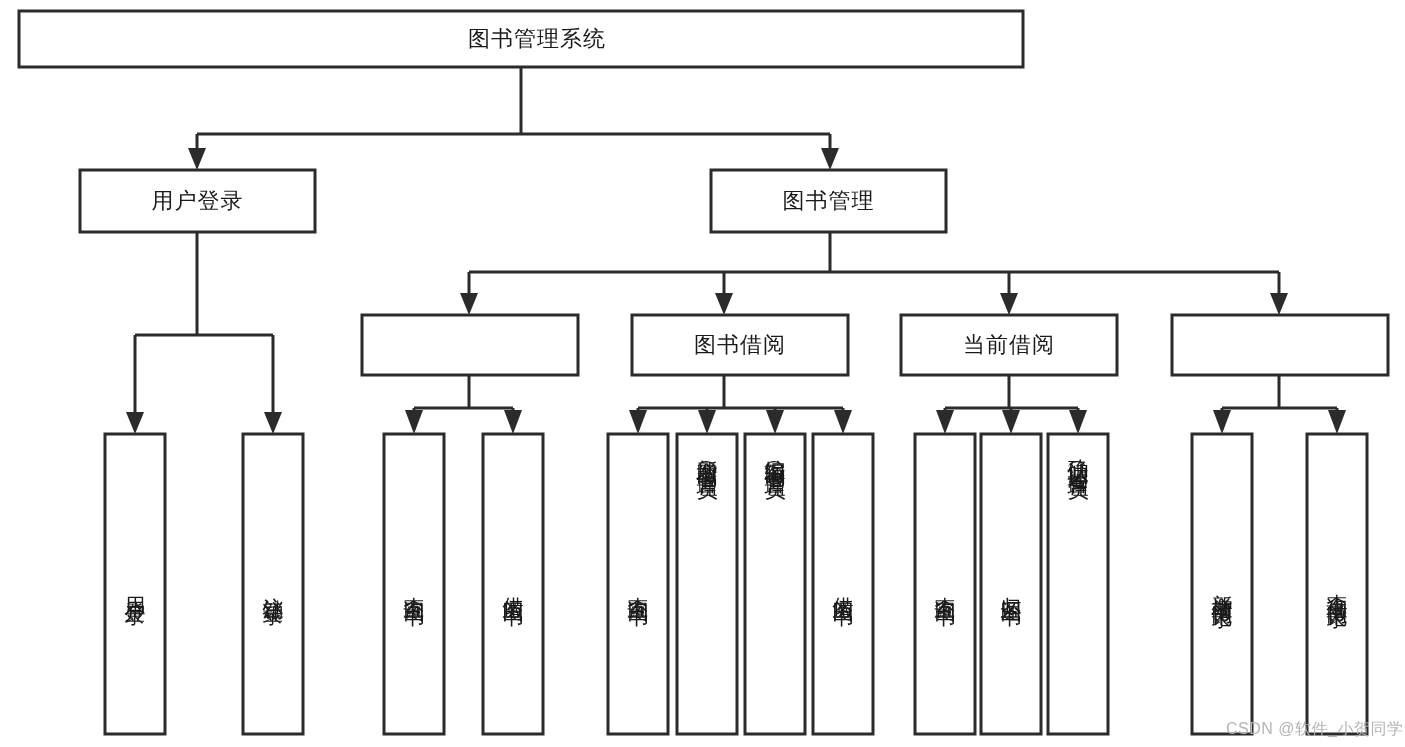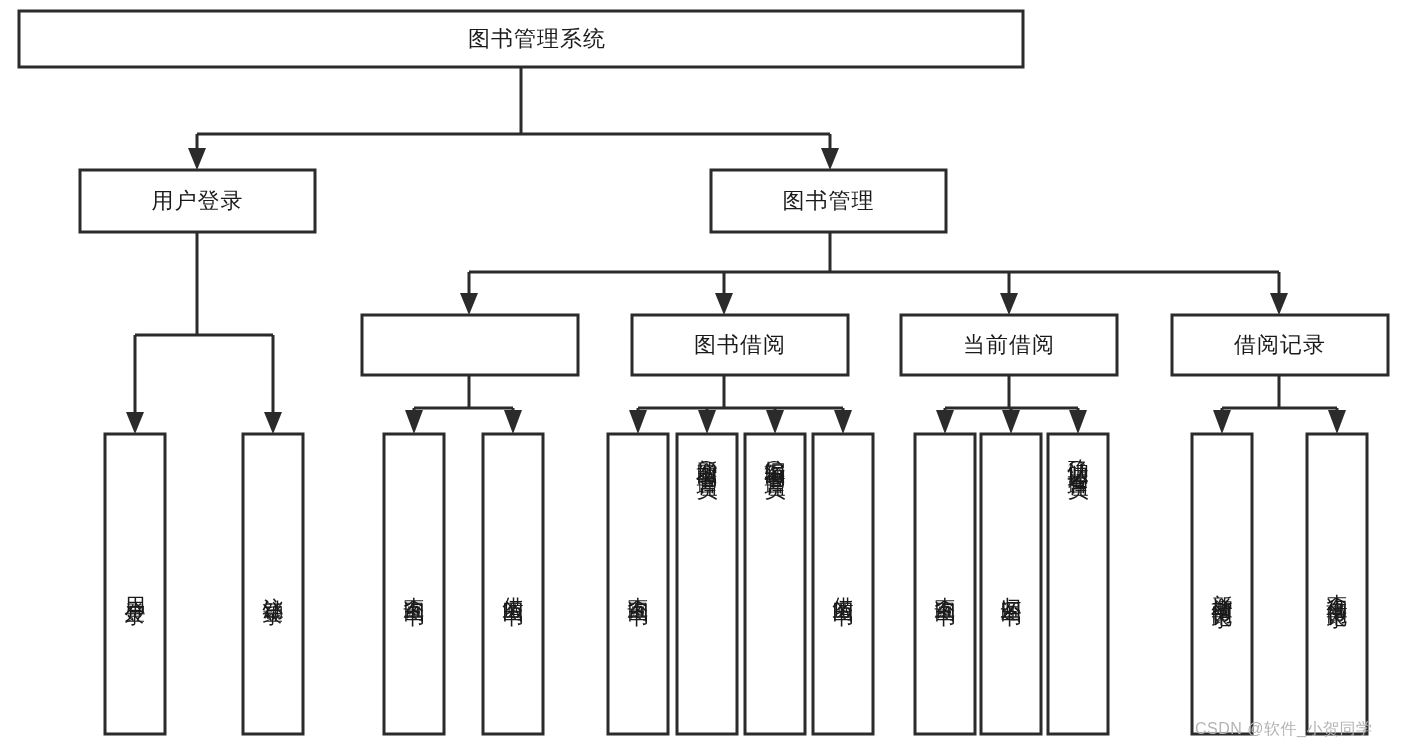--- a/index.html
+++ b/index.html
@@ -70,20 +70,21 @@
     justify-content: flex-start;
     padding-top: 8px;
   }
   .watermark {
     position: absolute;
     color: #b4b4b4;
     font-size: 16px;
     font-family: "Liberation Sans", "DejaVu Sans", sans-serif;
     white-space: nowrap;
     letter-spacing: 0.5px;
+    padding-left: 31px;
   }
 </style>
 </head>
 <body>
 
 <div id="diagram-root">
 
   <svg class="canvas" viewBox="0 0 1405 747">
     <defs></defs>
 
@@ -175,21 +176,20 @@
     <rect class="node-box" x="1307" y="434" width="60" height="300"></rect>
   </svg>
 
   <div class="node-label horizontal" style="left:19px; top:11px; width:1004px; height:56px;margin-left:16px;">图书管理系统</div>
 
   <div class="node-label horizontal" style="left:80px; top:170px; width:235px; height:62px;">用户登录</div>
   <div class="node-label horizontal" style="left:711px; top:170px; width:235px; height:62px;">图书管理</div>
 
   <div class="node-label horizontal" style="left:632px; top:315px; width:216px; height:60px;">图书借阅</div>
   <div class="node-label horizontal" style="left:901px; top:315px; width:216px; height:60px;">当前借阅</div>
-  <div class="node-label horizontal" style="left:1172px; top:315px; width:216px; height:60px;">借阅记录</div>
 
   <div class="node-label vertical" style="left:105px; top:434px; width:60px; height:300px;">用户登录</div>
   <div class="node-label vertical" style="left:243px; top:434px; width:60px; height:300px;">注销登录</div>
 
   <div class="node-label vertical" style="left:384px; top:434px; width:60px; height:300px;">查询图书</div>
   <div class="node-label vertical" style="left:483px; top:434px; width:60px; height:300px;">借阅图书</div>
 
   <div class="node-label vertical" style="left:608px; top:434px; width:60px; height:300px;">查询图书</div>
   <div class="node-label vertical top-aligned" style="left:677px; top:434px; width:60px; height:300px;">新增图书（管理员）</div>
   <div class="node-label vertical top-aligned" style="left:745px; top:434px; width:60px; height:300px;">编辑图书（管理员）</div>

